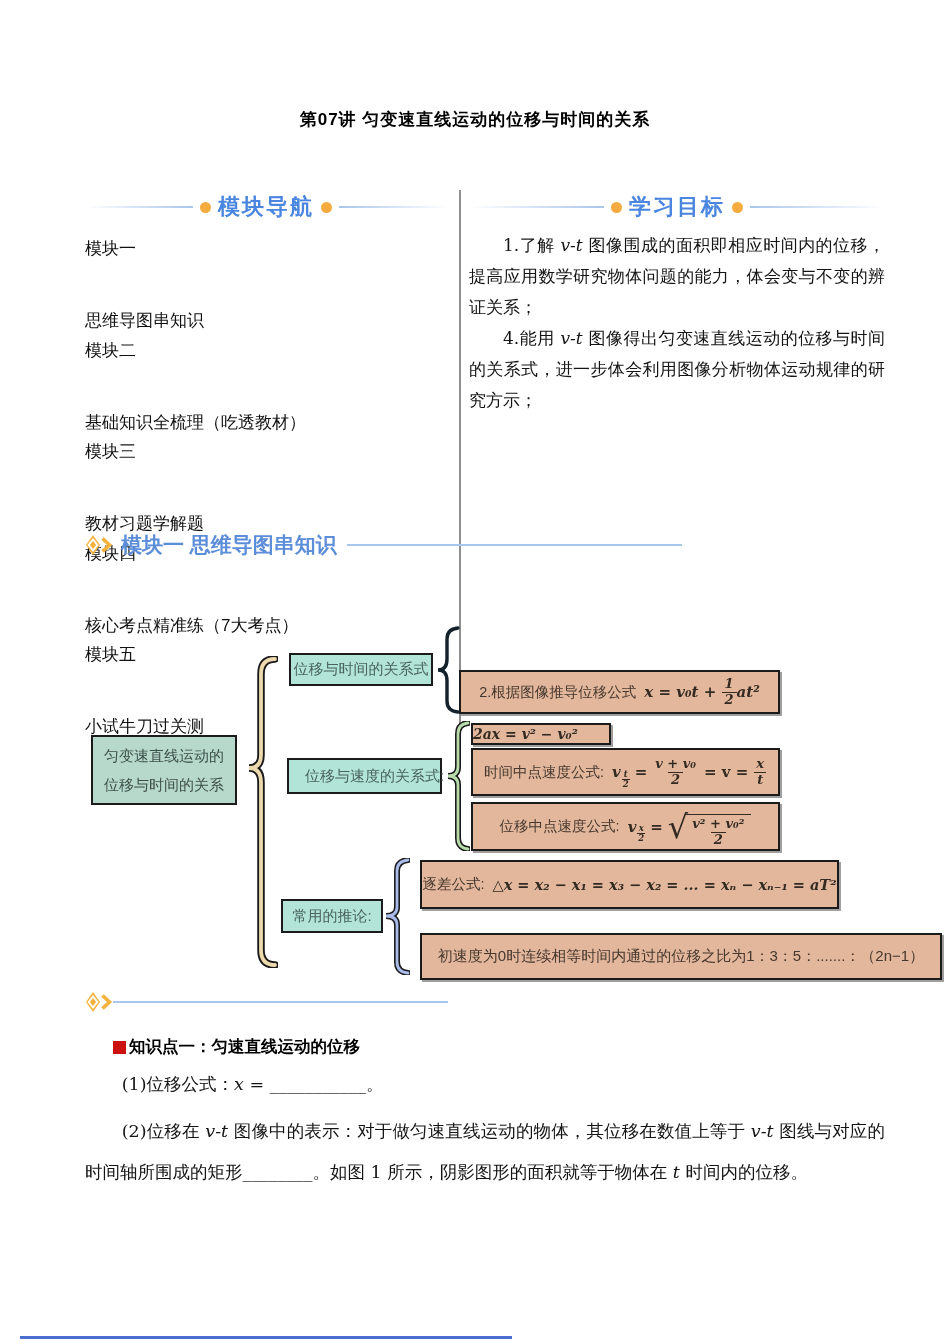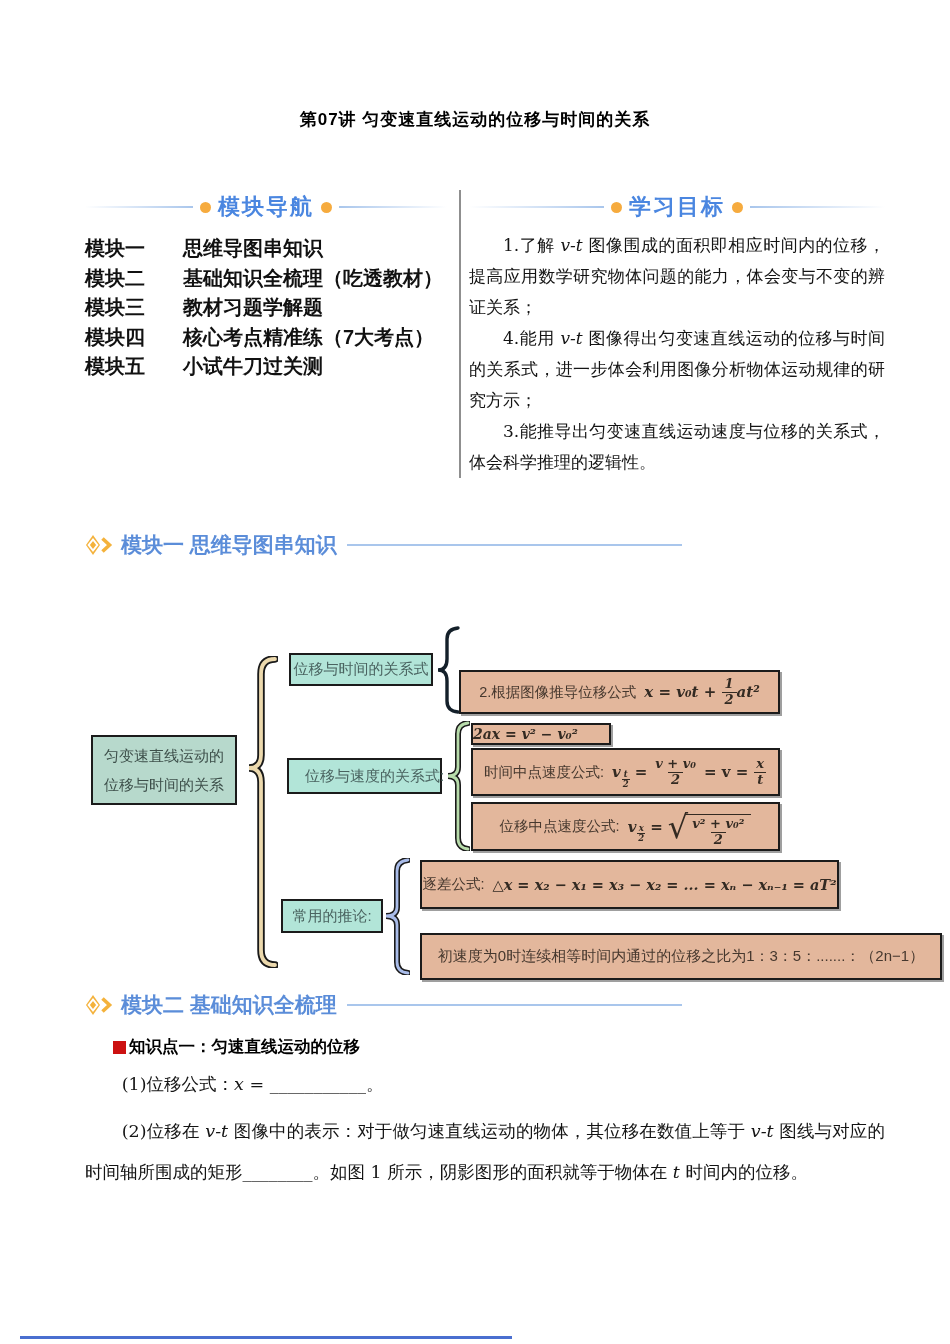--- a/index.html
+++ b/index.html
@@ -16,21 +16,21 @@
   .col-right{width:416px;flex:0 0 416px;margin-left:8px;}
   .col-divider{flex:0 0 2px;background:#8f8f8f;margin-left:12px;}
 
   .fancy-header{display:flex;align-items:center;height:34px;}
   .fancy-header .hline-l{flex:1;height:2.5px;background:linear-gradient(to right,rgba(169,198,236,0),#a9c6ec);}
   .fancy-header .hline-r{flex:1;height:2.5px;background:linear-gradient(to left,rgba(169,198,236,0),#a9c6ec);}
   .fancy-header .dot{width:11px;height:11px;border-radius:50%;background:#f6ab3e;margin:0 7px;}
   .fancy-header .htxt{font-size:22px;font-weight:800;color:#4a86e0;letter-spacing:2px;white-space:nowrap;}
 
   .nav-list{margin-top:10px;}
-  .nav-row{display:flex;line-height:29.5px;font-size:20px;font-weight:700;color:#111;}
+  .nav-row{display:flex;line-height:29.5px;font-size:17px;font-weight:400;color:#111;flex-direction:column;}
   .nav-row .nav-label{flex:0 0 72px;margin-right:26px;}
 
   .obj-body{margin-top:6px;}
   .seg-par{font-family:"DejaVu Serif","Liberation Serif",serif;}
   .seg-par em{font-family:"DejaVu Serif","Liberation Serif",serif;font-style:italic;}
   .obj-p{font-size:17px;line-height:31px;text-align:justify;text-indent:2em;margin:0;color:#141414;}
 
   
   .section-heading{position:absolute;left:85px;display:flex;align-items:center;}
   .section-heading .stxt{font-size:21px;font-weight:800;color:#5b8dd9;white-space:nowrap;margin:0 10px 0 8px;}
@@ -116,21 +116,20 @@
       <div class="fancy-header">
         <span class="hline-l"></span>
         <span class="dot"></span>
         <span class="htxt">学习目标</span>
         <span class="dot"></span>
         <span class="hline-r"></span>
       </div>
       <div class="obj-body">
         <p class="obj-p seg-par"><span>1.了解 </span><em>v-t</em><span> 图像围成的面积即相应时间内的位移，提高应用数学研究物体问题的能力，体会变与不变的辨证关系；</span></p>
         <p class="obj-p seg-par"><span>4.能用 </span><em>v-t</em><span> 图像得出匀变速直线运动的位移与时间的关系式，进一步体会利用图像分析物体运动规律的研究方示；</span></p>
-        <p class="obj-p seg-par"><span>3.能推导出匀变速直线运动速度与位移的关系式，体会科学推理的逻辑性。</span></p>
       </div>
     </div>
   </div>
 
   <div class="section-heading sh1">
     <svg width="28" height="22" viewBox="0 0 28 22">
       <polygon points="8,1 15,11 8,21 1,11" fill="#f4b23c"></polygon>
       <polygon points="8,5.5 12.3,11 8,16.5 3.7,11" fill="none" stroke="#ffffff" stroke-width="2"></polygon>
       <polyline points="17.5,4.5 24.5,11 17.5,17.5" fill="none" stroke="#f4b23c" stroke-width="3.6"></polyline>
     </svg>
@@ -234,21 +233,20 @@
       <span>初速度为0时连续相等时间内通过的位移之比为1：3：5：.......：（2n−1）</span>
     </div>
   </div>
 
   <div class="section-heading sh2">
     <svg width="28" height="22" viewBox="0 0 28 22">
       <polygon points="8,1 15,11 8,21 1,11" fill="#f4b23c"></polygon>
       <polygon points="8,5.5 12.3,11 8,16.5 3.7,11" fill="none" stroke="#ffffff" stroke-width="2"></polygon>
       <polyline points="17.5,4.5 24.5,11 17.5,17.5" fill="none" stroke="#f4b23c" stroke-width="3.6"></polyline>
     </svg>
-    <span class="stxt">模块二 基础知识全梳理</span>
     <span class="heading-line"></span>
   </div>
 
   <div class="m2-block">
     <div class="kp-line">
       <span class="kp-square"></span>
       <span>知识点一：匀速直线运动的位移</span>
     </div>
     <p class="m2-p seg-par"><span>(1)位移公式：</span><em>x</em><span> = ___________。</span></p>
     <p class="m2-p seg-par"><span>(2)位移在 </span><em>v-t</em><span> 图像中的表示：对于做匀速直线运动的物体，其位移在数值上等于 </span><em>v-t</em><span> 图线与对应的时间轴所围成的矩形________。如图 1 所示，阴影图形的面积就等于物体在 </span><em>t</em><span> 时间内的位移。</span></p>

